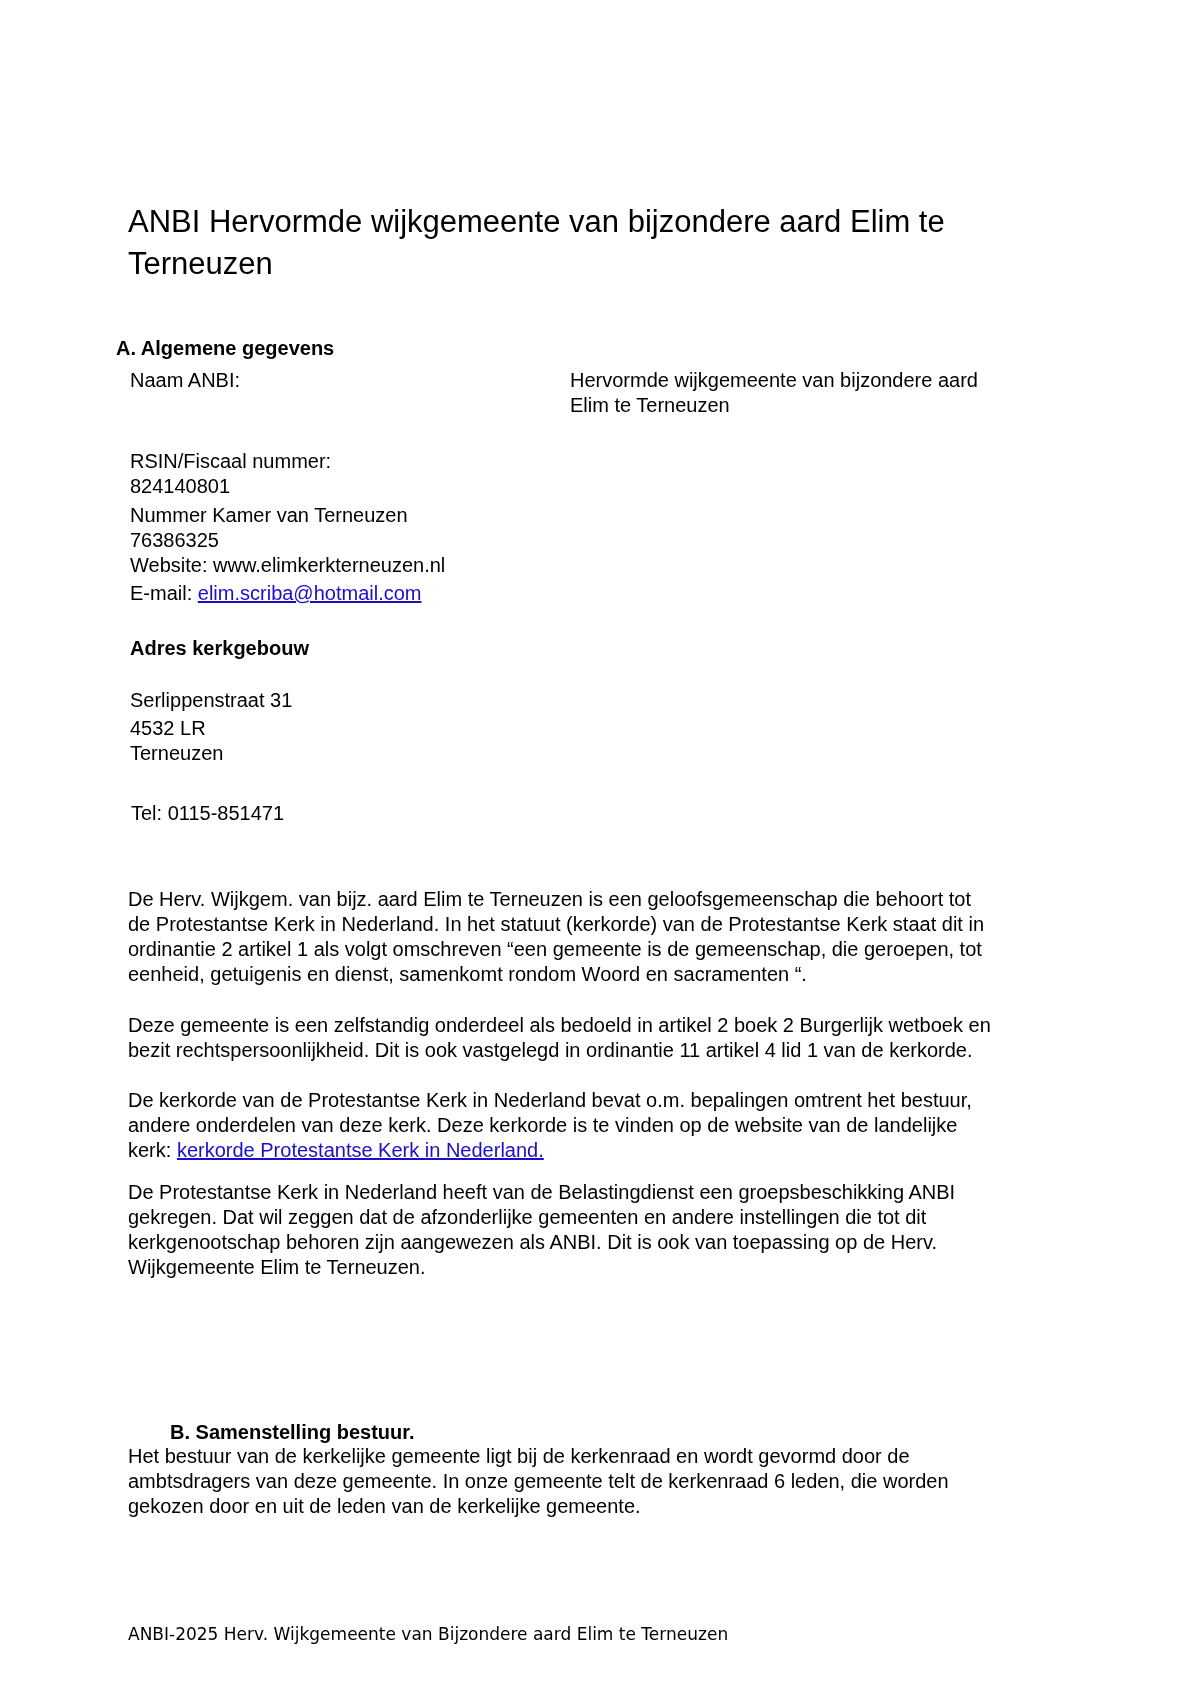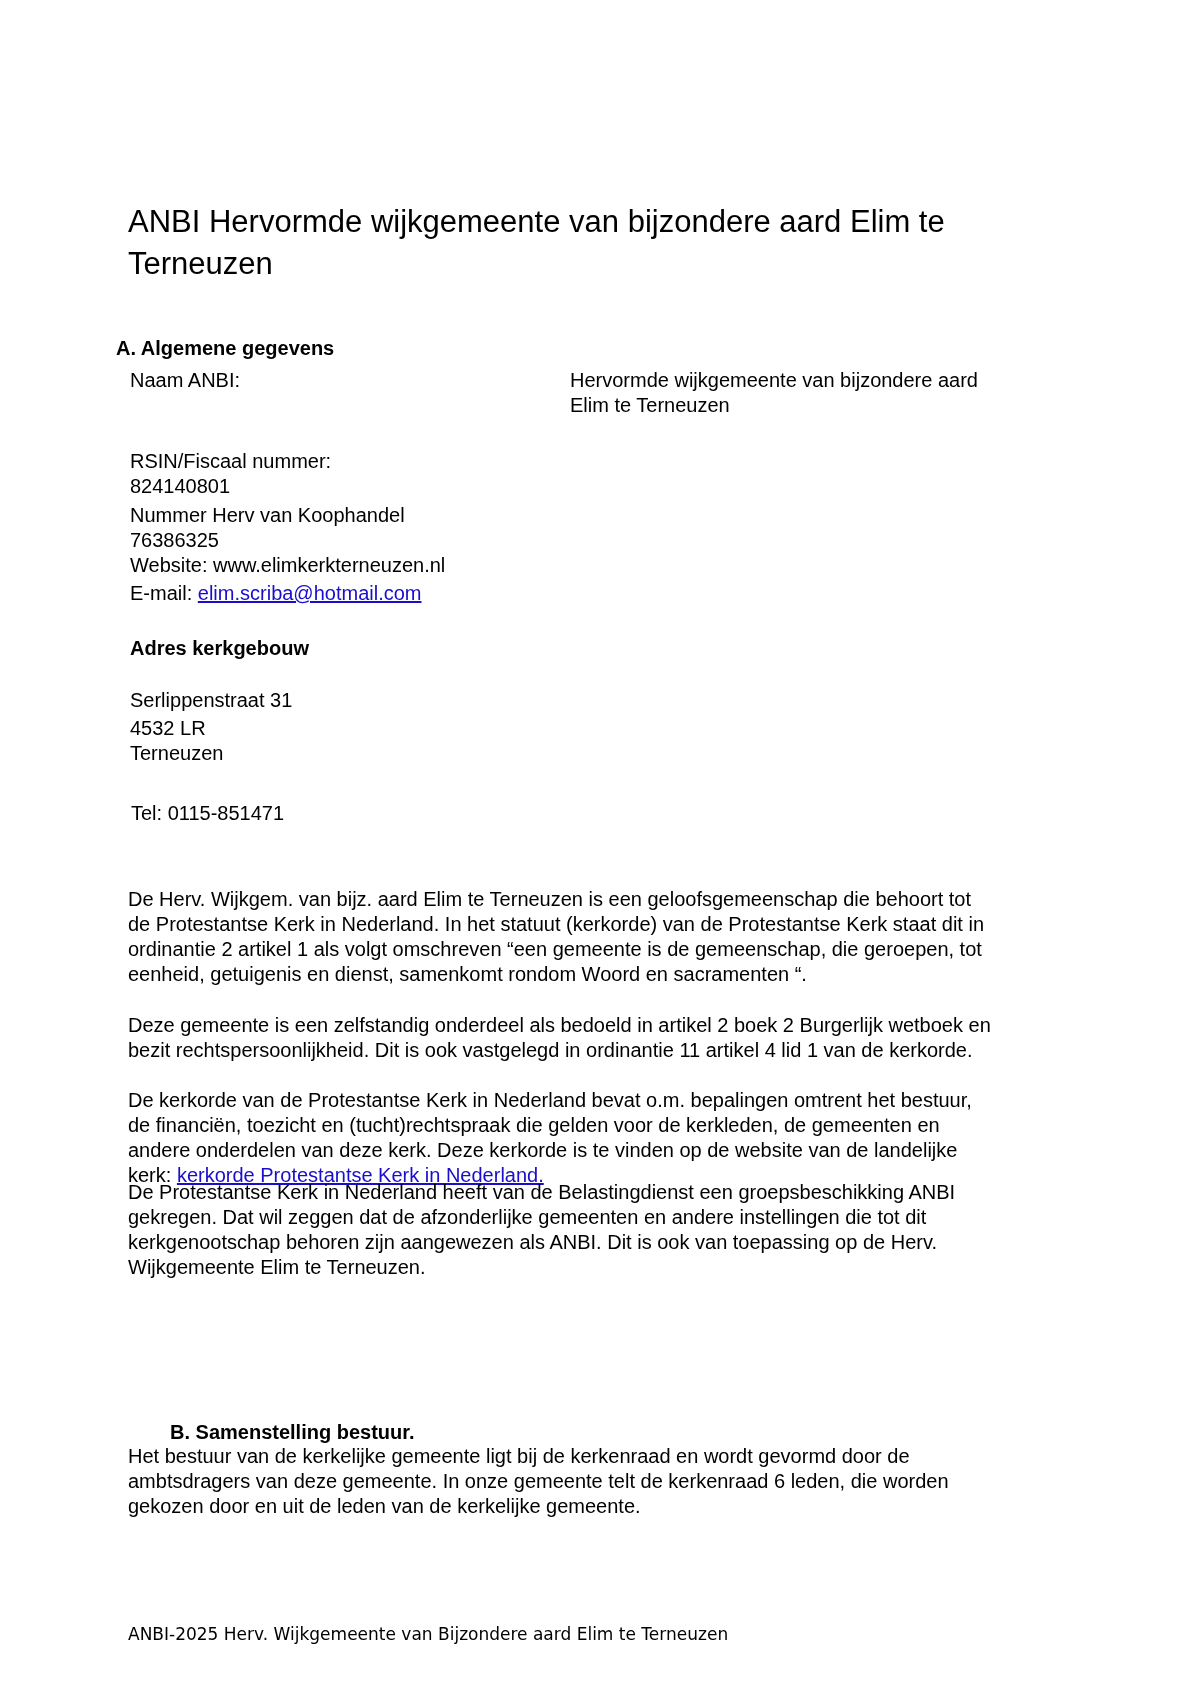--- a/index.html
+++ b/index.html
@@ -27,21 +27,21 @@
   <div class="abs h-bold" style="left:116px; top:309px;">A. Algemene gegevens</div>
 
   <div class="abs txt" style="left:130px; top:340px;">Naam ANBI:</div>
   <div class="abs txt" style="left:570px; top:340px;">
     <div>Hervormde wijkgemeente van bijzondere aard</div>
     <div>Elim te Terneuzen</div>
   </div>
 
   <div class="abs txt" style="left:130px; top:421px;">RSIN/Fiscaal nummer:</div>
   <div class="abs txt" style="left:130px; top:446px;">824140801</div>
-  <div class="abs txt" style="left:130px; top:475px;">Nummer Herv van Koophandel</div>
+  <div class="abs txt" style="left:130px; top:475px;">Nummer Kamer van Terneuzen</div>
   <div class="abs txt" style="left:130px; top:500px;">76386325</div>
   <div class="abs txt" style="left:130px; top:525px;">Website: www.elimkerkterneuzen.nl</div>
   <div class="abs txt" style="left:130px; top:553px;">
     <span>E-mail: </span><a class="link" href="#">elim.scriba@hotmail.com</a>
   </div>
 
   <div class="abs h-bold" style="left:130px; top:609px;">Adres kerkgebouw</div>
   <div class="abs txt" style="left:130px; top:660px;">Serlippenstraat 31</div>
   <div class="abs txt" style="left:130px; top:688px;">4532 LR</div>
   <div class="abs txt" style="left:130px; top:713px;">Terneuzen</div>
@@ -54,21 +54,20 @@
     <span class="line">eenheid, getuigenis en dienst, samenkomt rondom Woord en sacramenten “.</span>
   </div>
 
   <div class="para" style="top:1013px;">
     <span class="line">Deze gemeente is een zelfstandig onderdeel als bedoeld in artikel 2 boek 2 Burgerlijk wetboek en</span>
     <span class="line">bezit rechtspersoonlijkheid. Dit is ook vastgelegd in ordinantie 11 artikel 4 lid 1 van de kerkorde.</span>
   </div>
 
   <div class="para" style="top:1088px;">
     <span class="line">De kerkorde van de Protestantse Kerk in Nederland bevat o.m. bepalingen omtrent het bestuur,</span>
-    <span class="line">de financiën, toezicht en (tucht)rechtspraak die gelden voor de kerkleden, de gemeenten en</span>
     <span class="line">andere onderdelen van deze kerk. Deze kerkorde is te vinden op de website van de landelijke</span>
     <span class="line"><span>kerk: </span><a class="link" href="#">kerkorde Protestantse Kerk in Nederland.</a></span>
   </div>
 
   <div class="para" style="top:1164px;margin-top:16px;">
     <span class="line">De Protestantse Kerk in Nederland heeft van de Belastingdienst een groepsbeschikking ANBI</span>
     <span class="line">gekregen. Dat wil zeggen dat de afzonderlijke gemeenten en andere instellingen die tot dit</span>
     <span class="line">kerkgenootschap behoren zijn aangewezen als ANBI. Dit is ook van toepassing op de Herv.</span>
     <span class="line">Wijkgemeente Elim te Terneuzen.</span>
   </div>

